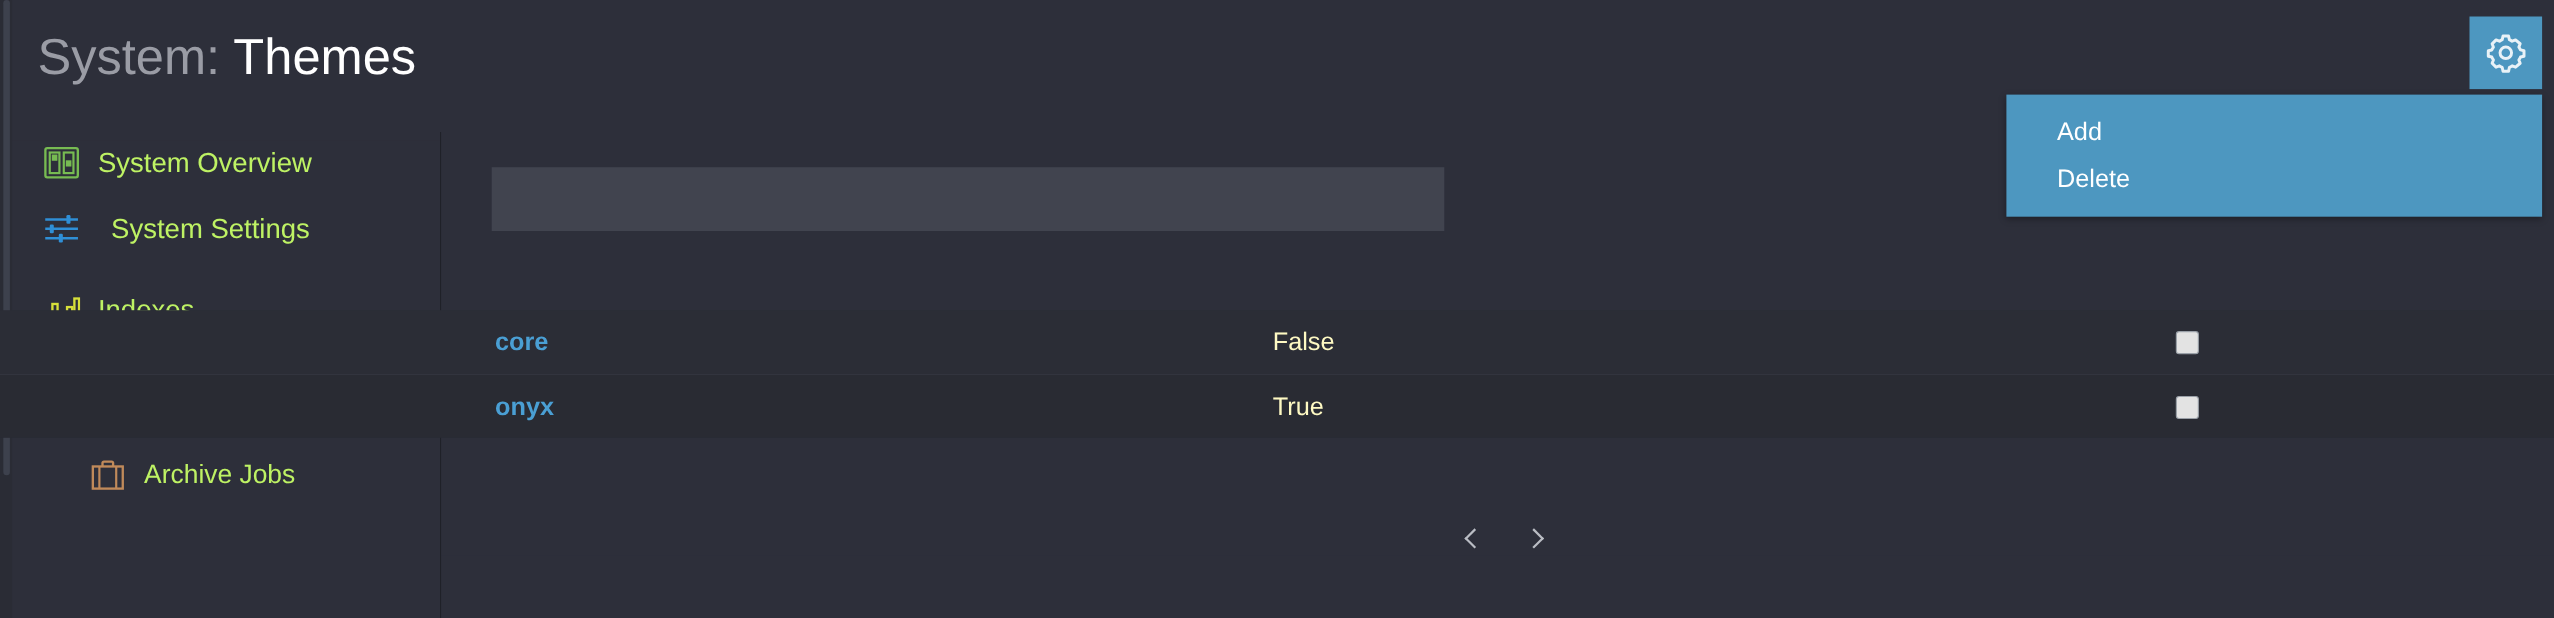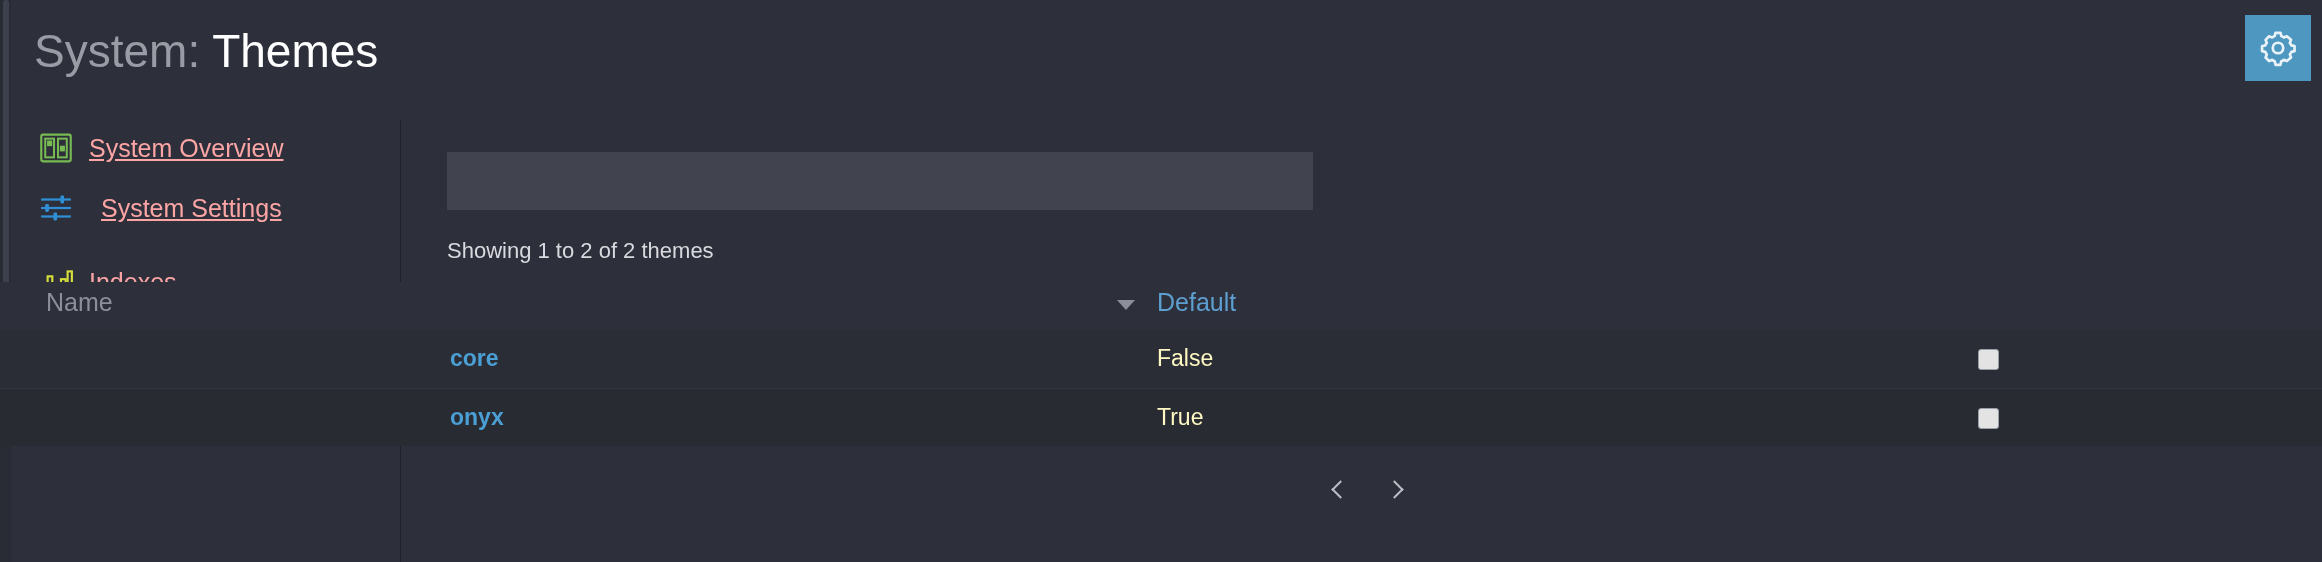--- a/index.html
+++ b/index.html
@@ -68,25 +68,24 @@
   }
   .nav-item .nav-icon {
     width: 42px;
     height: 40px;
     display: flex;
     align-items: center;
     justify-content: center;
     flex: none;
   }
   .nav-item .nav-label {
-    color: #fca5a5;
+    color: #bef264;
     font-size: 25px;
     font-weight: 400;
     margin-left: 12px;
-    text-decoration: underline;
   }
   .nav-sub .nav-label { font-size: 24px; }
 
   
   .content { position: absolute; left: 401px; top: 0; right: 0; bottom: 0; }
 
   .filter-box {
     position: absolute;
     left: 447px; top: 152px;
     width: 866px; height: 58px;
@@ -304,28 +303,22 @@
         </span>
         <span class="nav-label">Archive Jobs</span>
       </div>
     </div>
   <div class="sidebar-divider"></div>
 
   <div class="content"></div>
 
   <input class="filter-box" type="text" placeholder="" style="">
 
-  <div class="showing-text">Showing 1 to 2 of 2 themes</div>
 
   <div class="tbl">
-    <div class="tbl-head">
-      <div class="th-name">Name</div>
-      <div class="sort-caret"></div>
-      <div class="th-default">Default</div>
-    </div>
     <div id="tbl-body">
         <div class="tbl-row odd">
           <a class="cell-name">core</a>
           <span class="cell-default">False</span>
           <span class="cell-check"></span>
         </div>
         <div class="tbl-row even">
           <a class="cell-name">onyx</a>
           <span class="cell-default">True</span>
           <span class="cell-check"></span>
@@ -342,14 +335,18 @@
     </div>
   </div>
 
   <div class="gear-btn">
     <svg width="38" height="38" viewBox="0 0 24 24">
       <path fill="none" stroke="#e9f2f7" stroke-width="1.7" stroke-linejoin="round" d="M13.6 2.4h-3.2l-.45 2.02a7.6 7.6 0 0 0-1.6.93L6.4 4.6 4.15 6.85l.75 1.95a7.6 7.6 0 0 0-.93 1.6L1.95 10.8v3.2l2.02.45c.22.57.53 1.1.93 1.6L4.15 18l2.25 2.25 1.95-.75c.5.4 1.03.71 1.6.93l.45 2.17h3.2l.45-2.17c.57-.22 1.1-.53 1.6-.93l1.95.75L20.25 18l-.75-1.95c.4-.5.71-1.03.93-1.6l2.02-.45v-3.2l-2.02-.45a7.6 7.6 0 0 0-.93-1.6l.75-1.95L17.6 4.6l-1.95.75a7.6 7.6 0 0 0-1.6-.93z"></path>
       <circle cx="12" cy="12" r="3.3" fill="none" stroke="#e9f2f7" stroke-width="1.7"></circle>
     </svg>
   </div>
 
+  <div class="dropdown">
+    <div class="dropdown-item i0">Add</div>
+    <div class="dropdown-item i1">Delete</div>
+  </div>
 
 </div>
 
 </body></html>

